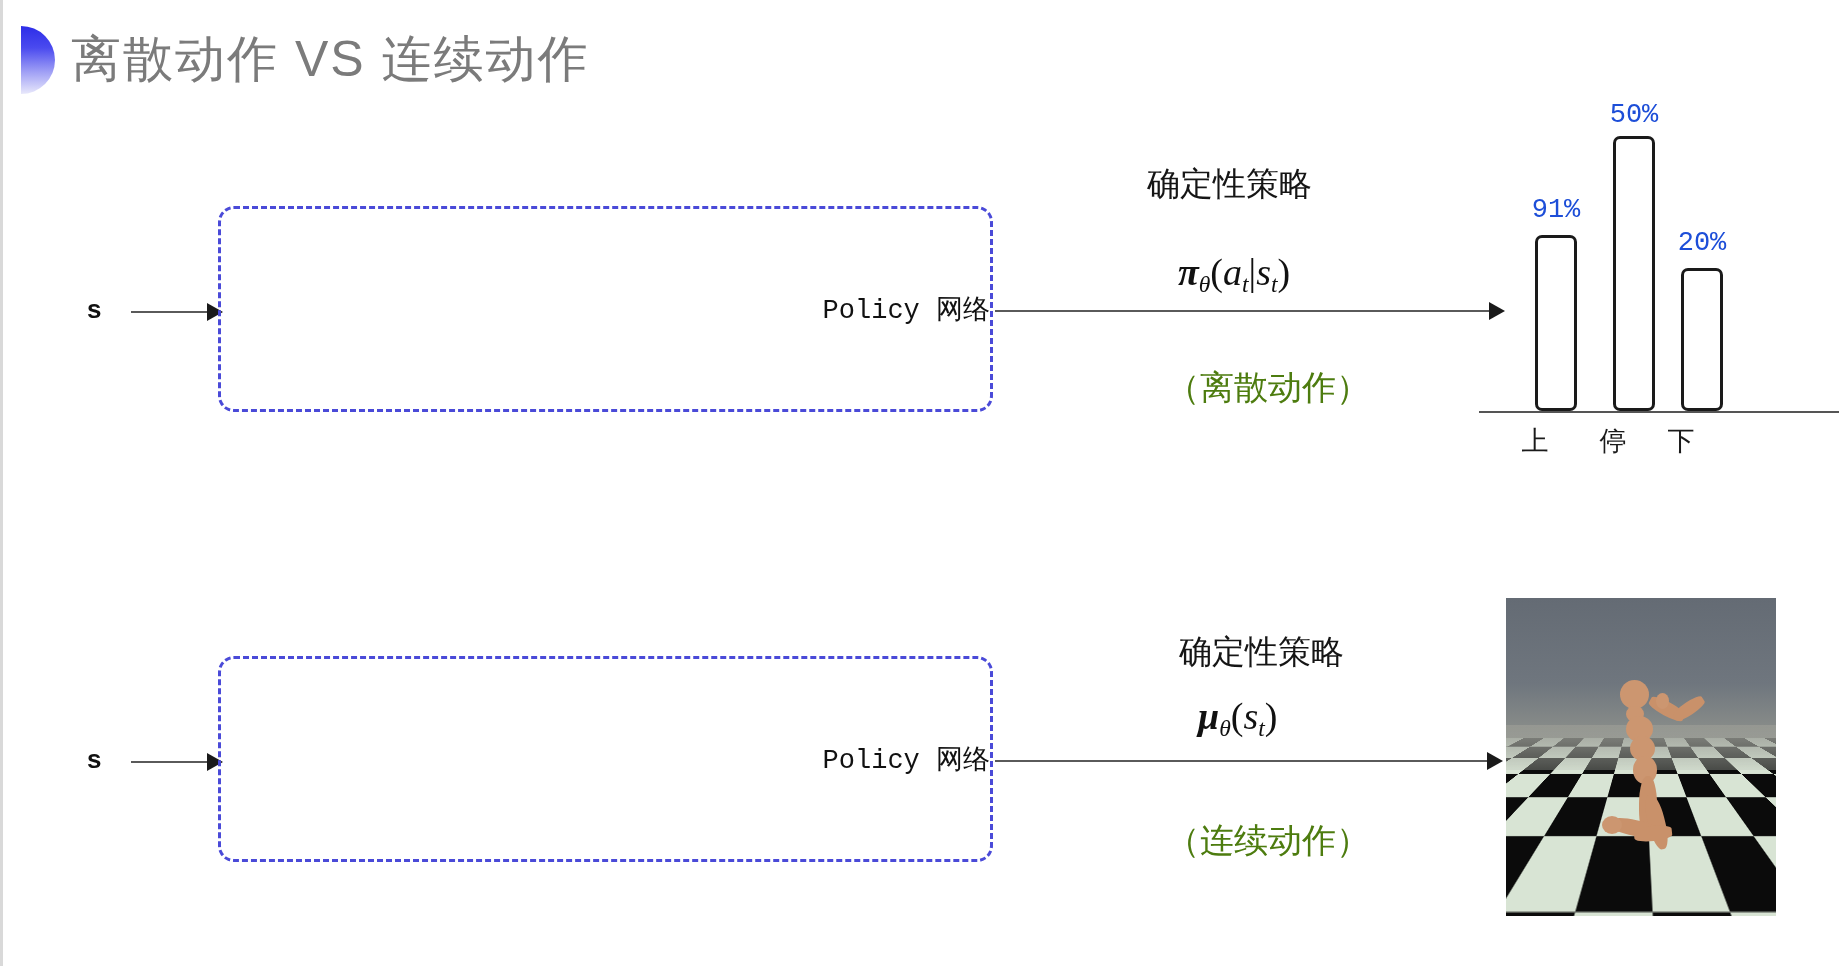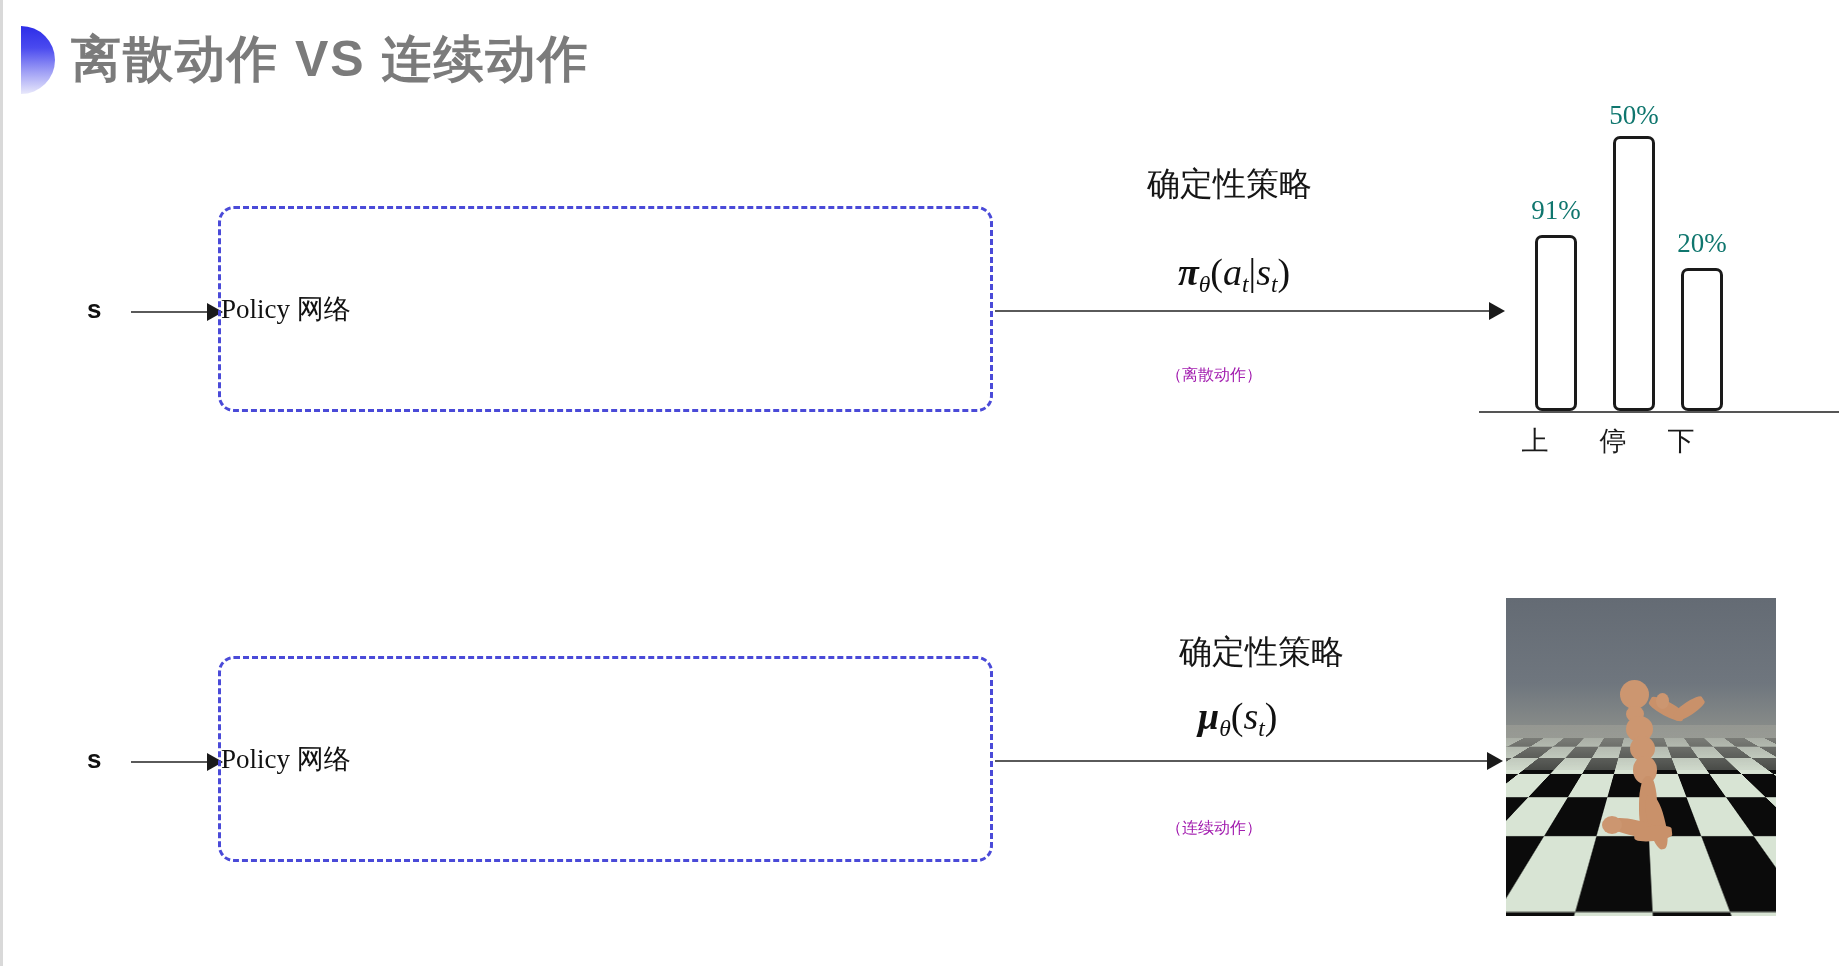--- a/index.html
+++ b/index.html
@@ -32,21 +32,21 @@
     background: linear-gradient(180deg, #2d2de8 0%, #4a4aef 32%, #9c9cf5 66%, #e8e8fb 100%);
   }
   #page-title {
     position: absolute;
     left: 68px;
     top: 24px;
     font-size: 50px;
     line-height: 70px;
     letter-spacing: 2px;
     color: #7b7b7b;
-    font-weight: 700;
+    font-weight: 400;
     white-space: nowrap;
   }
 
   
   .state-label {
     position: absolute;
     font-size: 26px;
     font-weight: bold;
     color: #111;
     font-family: "Liberation Sans", sans-serif;
@@ -70,24 +70,24 @@
     border-radius: 16px;
     background: transparent;
     box-sizing: border-box;
   }
   .policy-box-label {
     position: absolute;
     left: 0;
     right: 0;
     top: 50%;
     transform: translateY(-50%);
-    text-align: left;
+    text-align: right;
     font-size: 27px;
     color: #111;
-    font-family: Liberation Serif, serif;
+    font-family: Liberation Mono, monospace;
   }
 
   
   .policy-name {
     position: absolute;
     font-size: 33px;
     color: #151515;
     white-space: nowrap;
     font-family: "Liberation Sans", sans-serif;
   }
@@ -106,22 +106,22 @@
   .policy-formula sub {
     font-size: 0.62em;
     font-style: italic;
     vertical-align: -0.28em;
   }
   .policy-formula .paren {
     font-style: normal;
   }
   .policy-note {
     position: absolute;
-    font-size: 16px;
-    color: #a21caf;
+    font-size: 34px;
+    color: #4d7c0f;
     white-space: nowrap;
     font-family: Liberation Mono, monospace;
   }
 
   
   #bar-chart {
     position: absolute;
     left: 1476px;
     top: 100px;
     width: 360px;
@@ -130,23 +130,23 @@
   .bar {
     position: absolute;
     background: #ffffff;
     border: 3px solid #1a1a1a;
     border-radius: 7px;
     box-sizing: border-box;
   }
   .bar-value {
     position: absolute;
     font-size: 27px;
-    color: #0f766e;
+    color: #1d4ed8;
     text-align: center;
-    font-family: Liberation Serif, serif;
+    font-family: Liberation Mono, monospace;
   }
   .bar-cat {
     position: absolute;
     font-size: 27px;
     color: #1a1a1a;
     text-align: center;
     font-family: "Liberation Sans", sans-serif;
   }
   #chart-baseline {
     position: absolute;

